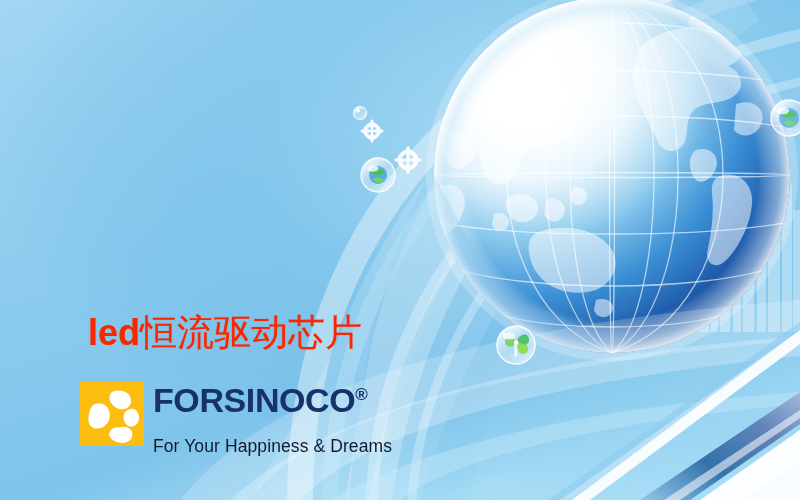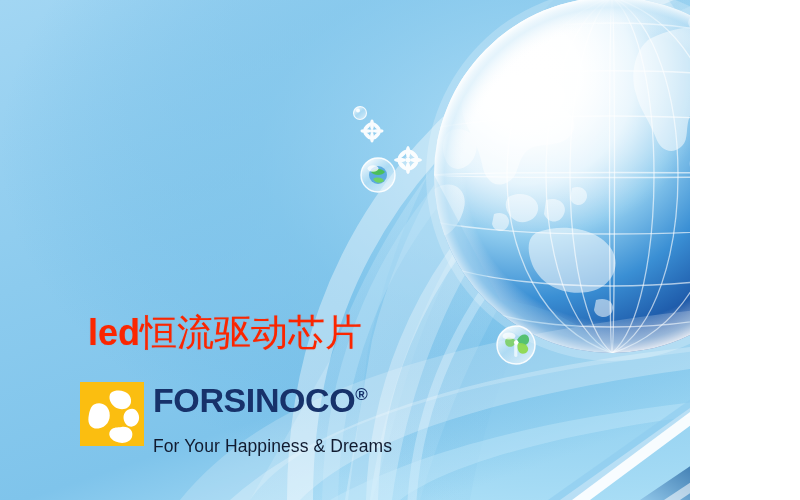--- a/index.html
+++ b/index.html
@@ -7,21 +7,21 @@
     margin: 0;
     padding: 0;
     background: #ffffff;
   }
   body {
     font-family: "Liberation Sans", sans-serif;
   }
 
   #banner {
     position: relative;
-    width: 690px;
+    width: 800px;
     height: 500px;
     overflow: hidden;
     background: linear-gradient(160deg, #9ed4f2 0%, #8dcbee 35%, #7cc3ea 65%, #a8ddf5 100%);
   }
 
   
   .artlayer {
     position: absolute;
     inset: 0;
     width: 800px;

